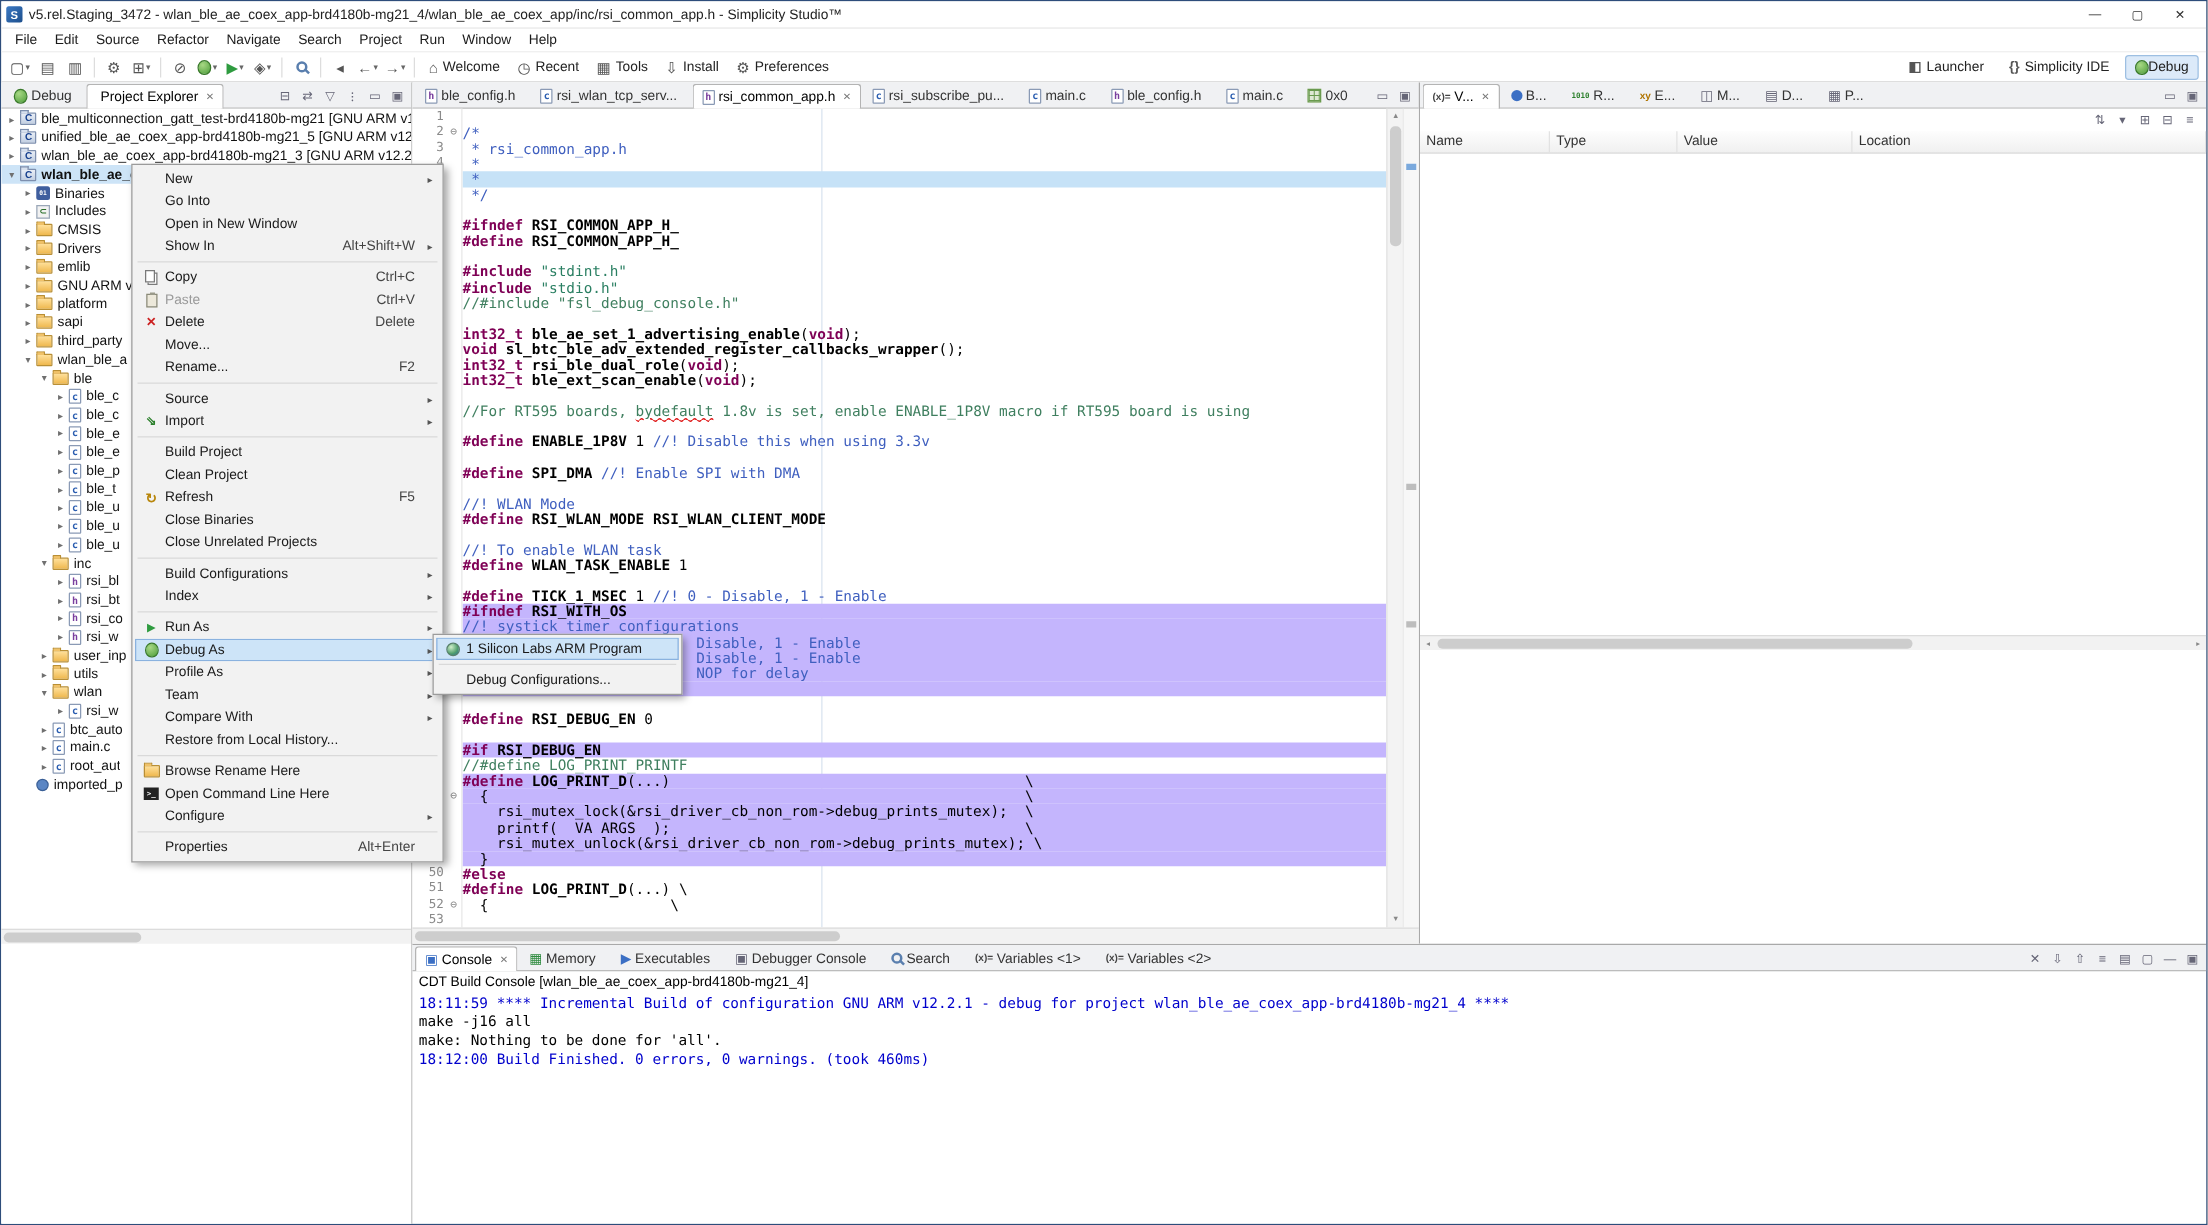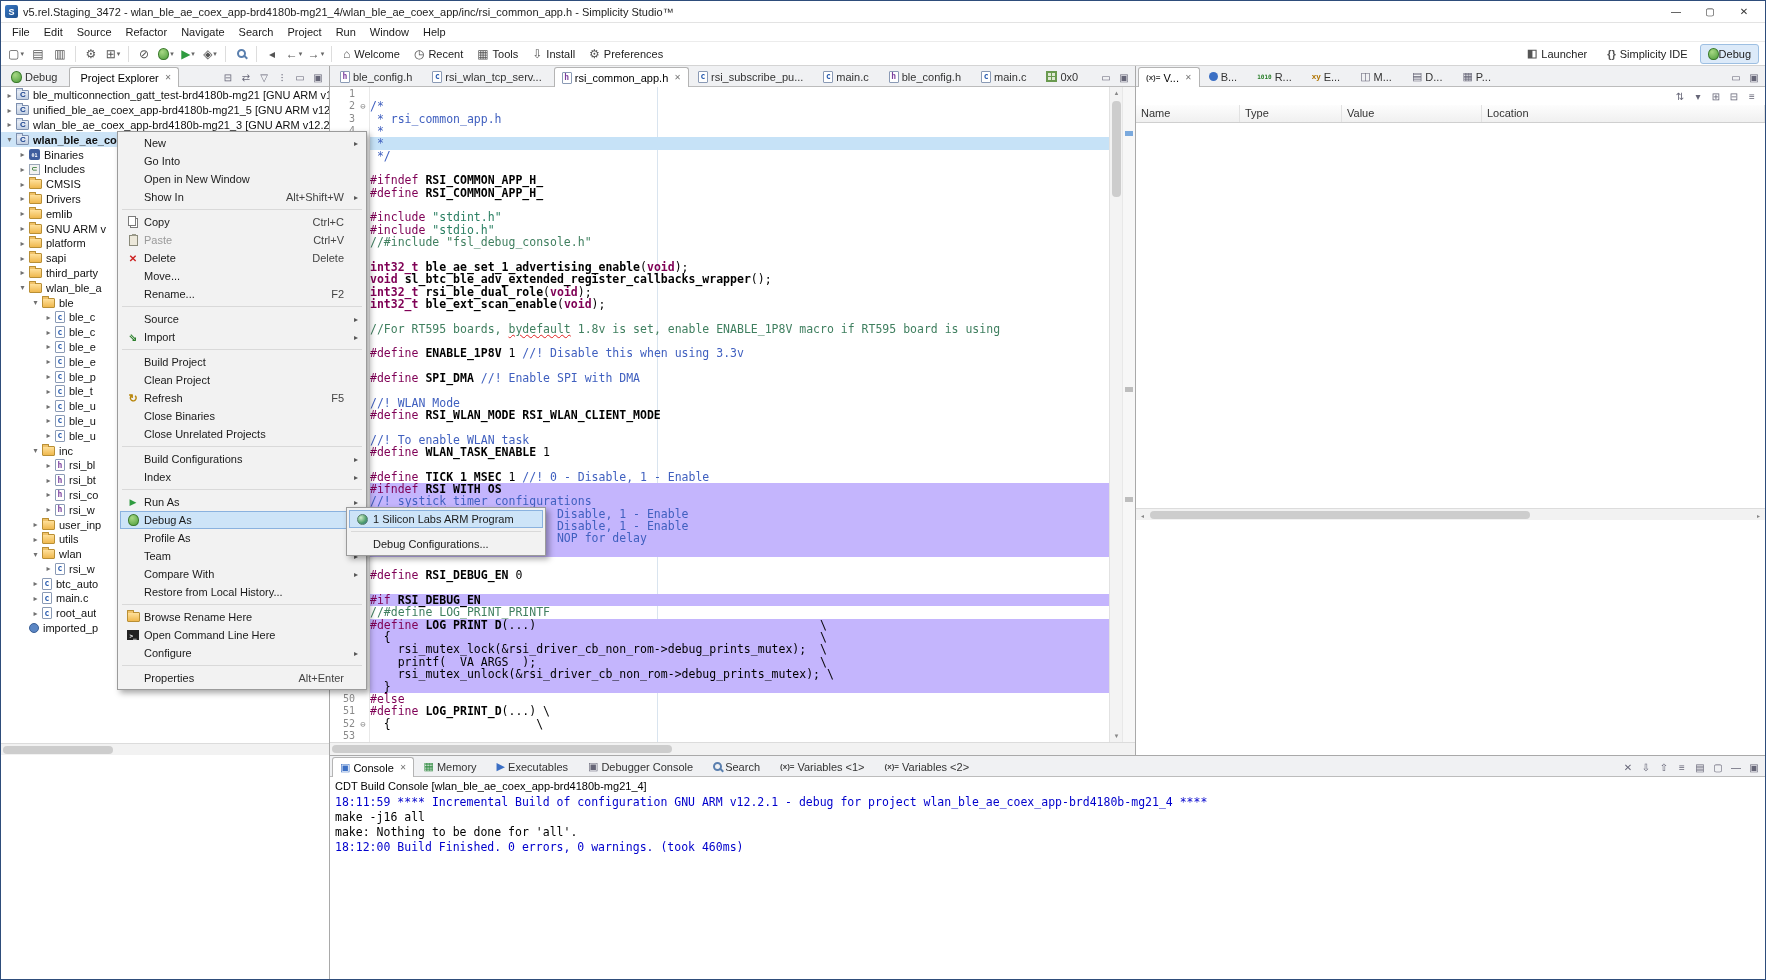--- a/index.html
+++ b/index.html
@@ -80,21 +80,21 @@
 .gutter{width:40px;flex:0 0 auto;background:#fff;border-right:1px solid #e8e8e8;font:10px "DejaVu Sans Mono",monospace;color:#8a8a8a;padding-top:1px}
 .lnrow{height:12.35px;line-height:12.35px;display:flex}
 .lnum{flex:1;text-align:right;padding-right:2px}
 .fold{width:12px;text-align:center;font-size:9px;color:#888}
 .codewrap{flex:1;position:relative;overflow:hidden;padding-top:1px;font:11.5px/12.35px "DejaVu Sans Mono",monospace}
 .pmline{position:absolute;top:0;bottom:0;left:287px;width:1px;background:#d9e4ef}
 .crow{height:12.35px;white-space:pre;position:relative}
 .crow.hl{background:#c6e2f7}
 .crow.gy{background:#c4b5fd}
 .t-p{color:#000}
-.t-d{color:#7f0055;font-weight:normal}
+.t-d{color:#7f0055;font-weight:bold}
 .t-k{color:#7f0055;font-weight:bold}
 .t-b{color:#000;font-weight:bold}
 .t-c{color:#3f7f5f}
 .t-x{color:#3f5fbf}
 .t-s{color:#2a7f62}
 .t-u{color:#3f7f5f;text-decoration:underline wavy #e02020 1px}
 .t-w{color:#3f5fbf;text-decoration:underline wavy #e02020 1px}
 .vscroll{width:13px;flex:0 0 auto;background:#f3f3f3;border-left:1px solid #e2e2e2;position:relative}
 .vthumb{position:absolute;left:2px;width:9px;background:#cdcdcd;border-radius:4px}
 .varrow{position:absolute;left:0;width:13px;height:12px;display:flex;align-items:center;justify-content:center;font-size:6px;color:#888}
@@ -903,21 +903,21 @@
             <div class="conline pln">make -j16 all</div>
             <div class="conline pln">make: Nothing to be done for 'all'.</div>
             <div class="conline pln"> </div>
             <div class="conline info">18:12:00 Build Finished. 0 errors, 0 warnings. (took 460ms)</div>
           </div>
       </div>
     </div>
 
   </div>
 
-  <div class="cmenu" id="ctx" style="left: 116px; top: 130px; width: 250px;">
+  <div class="cmenu" id="ctx" style="left: 104px; top: 130px; width: 250px;">
       <div class="mrow">
         <span class="mic"></span>
         <span class="mlabel">New</span>
         <span class="marr">▸</span>
       </div>
       <div class="mrow">
         <span class="mic"></span>
         <span class="mlabel">Go Into</span>
         <span class="marr"></span>
       </div>

